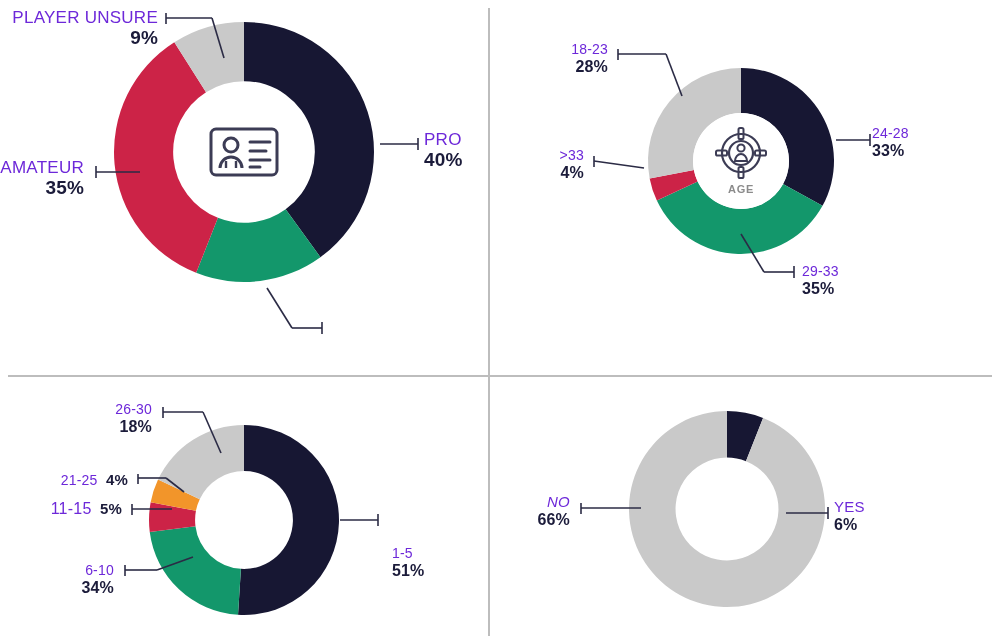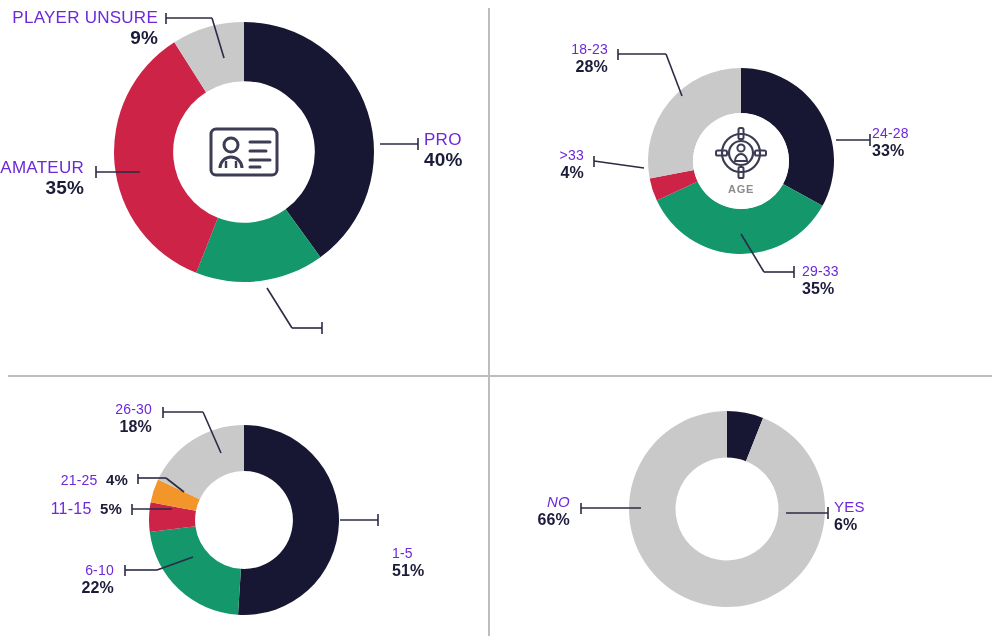--- a/index.html
+++ b/index.html
@@ -247,21 +247,21 @@
       <span class="pct" style="font-size:16px;">51%</span>
     </div>
 
     <svg class="leader" style="left:119px; top:178px;" width="78" height="22">
       <line x1="6" y1="15" x2="38" y2="15"></line>
       <line x1="38" y1="15" x2="74" y2="2"></line>
       <line x1="6" y1="10" x2="6" y2="21"></line>
     </svg>
     <div class="callout stack right-align" style="left:42px; top:186px; width:72px;">
       <span class="cat" style="font-size:14px;">6-10</span>
-      <span class="pct" style="font-size:16px;">22%</span>
+      <span class="pct" style="font-size:16px;">34%</span>
     </div>
 
     <svg class="leader" style="left:126px; top:125px;" width="50" height="14">
       <line x1="6" y1="7" x2="46" y2="7"></line>
       <line x1="6" y1="2" x2="6" y2="13"></line>
     </svg>
     <div class="callout inline right-align" style="left:18px; top:123px; width:104px;">
       <span class="cat" style="font-size:16px;">11-15</span>
       <span class="pct" style="font-size:15px; margin-left:4px;">5%</span>
     </div>

